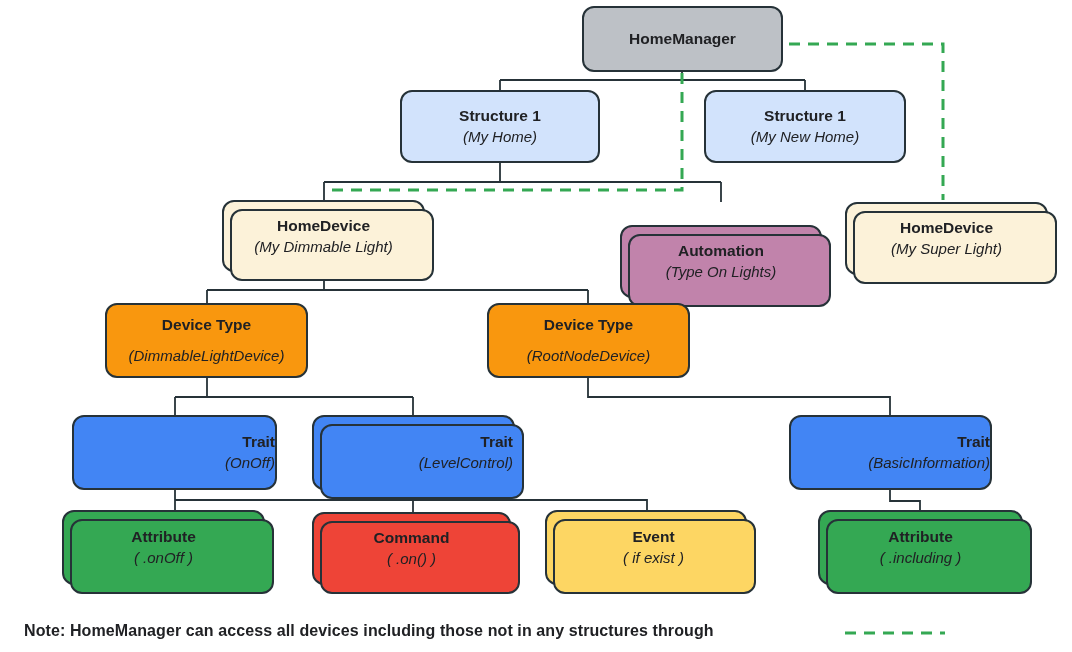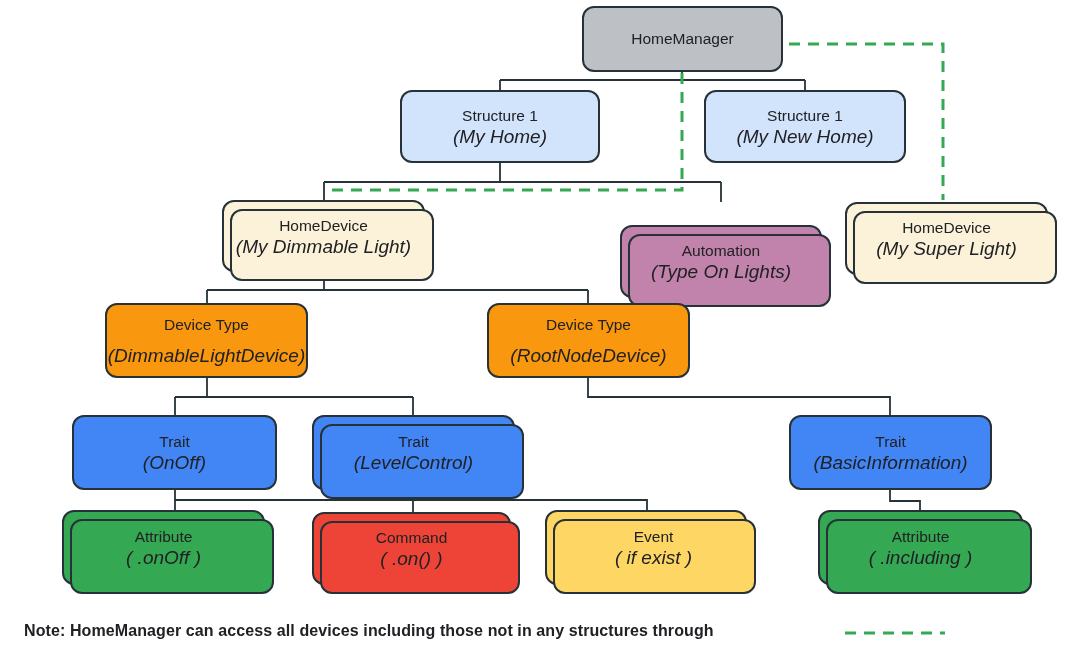--- a/index.html
+++ b/index.html
@@ -24,28 +24,28 @@
     text-align:center;
   }
   .node.stacked::before{
     content:"";
     position:absolute;z-index:-1;
     left:6px;top:7px;right:-11px;bottom:-11px;
     background:inherit;
     border:2px solid var(--line,#263238);
     border-radius:12px;
   }
-  .node .label{font-size:15.5px;font-weight:400;line-height:20px;}
-  .node .sublabel{font-size:19px;font-style:italic;line-height:20px;}
+  .node .label{font-size:15.5px;font-weight:700;line-height:20px;}
+  .node .sublabel{font-size:15px;font-style:italic;line-height:20px;}
   .c-gray{background:var(--gray,#bdc1c6);}
   .c-lightblue{background:var(--light_blue,#d2e3fc);text-align:center;}
   .c-cream{background:var(--cream,#fcf2d9);}
   .c-mauve{background:var(--mauve,#c183ab);margin-top:23px;}
   .c-orange{background:var(--orange,#f9970e);gap:11px;}
-  .c-blue{background:var(--blue,#4285f4);}
+  .c-blue{background:var(--blue,#4285f4);align-items:flex-end;}
   .c-green{background:var(--green,#34a853);text-align:right;}
   .c-red{background:var(--red,#ee4437);}
   .c-yellow{background:var(--yellow,#fdd663);padding-left:15px;}
   .note{
     position:absolute;left:24px;top:622px;
     font-size:16px;font-weight:700;color:var(--text,#202124);
     letter-spacing:0.1px;
   }
 </style>
 </head>

